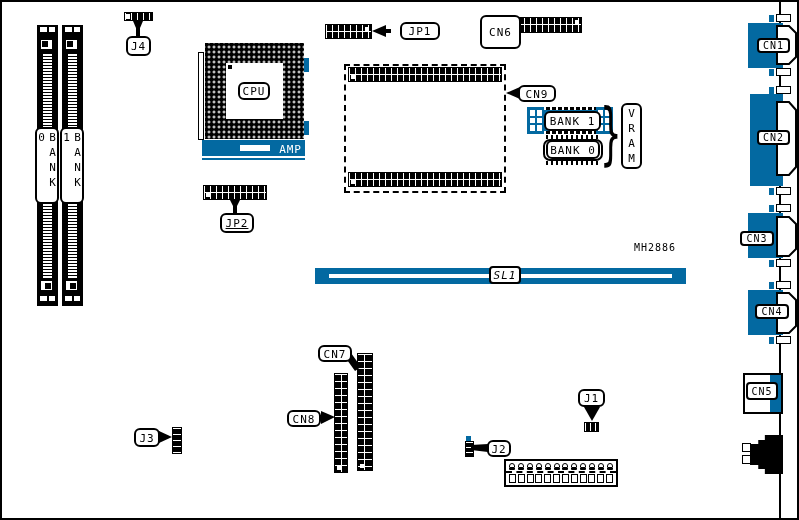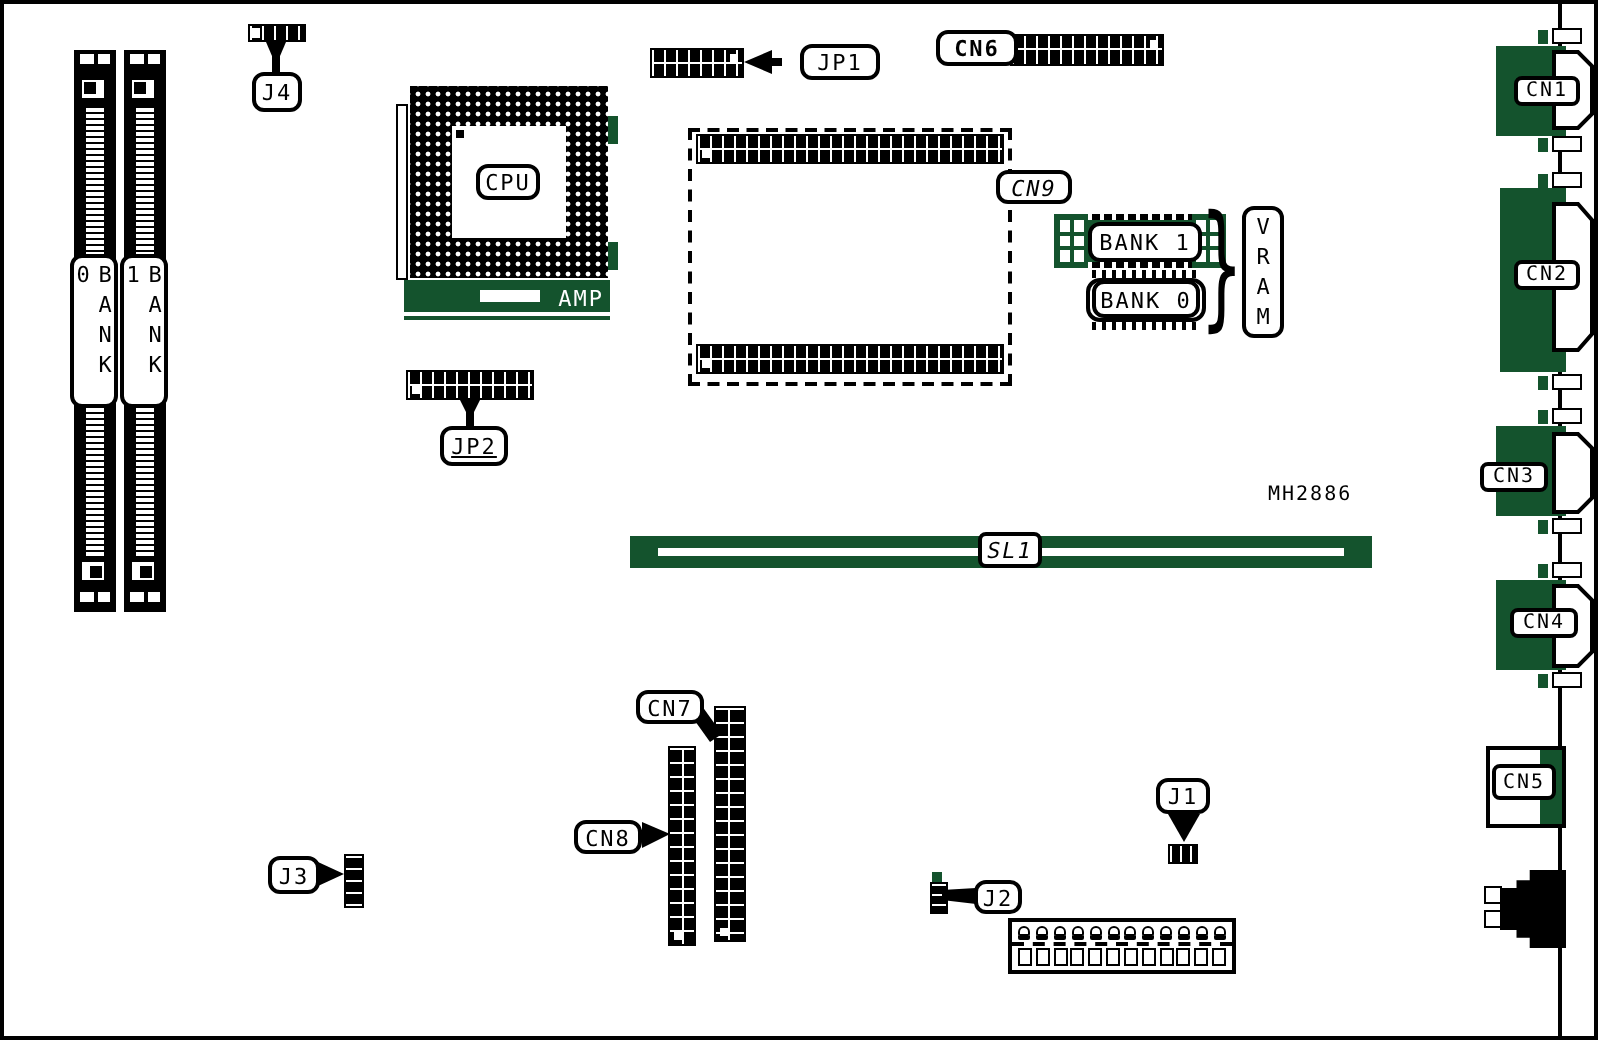--- a/index.html
+++ b/index.html
@@ -46,21 +46,21 @@
   .simm-latch::after { content:""; position:absolute; left:1px; top:1px; width:6px; height:6px; background:#000; }
   .simm-comb { position:absolute; left:6px; width:9px; background:repeating-linear-gradient(180deg,#000 0 1px,#fff 1px 3px); }
 
   
   .cpu-body {
     background-color:#000; z-index:1;
     background-image:radial-gradient(#fff 1px, transparent 1.4px);
     background-size:5px 5px; background-position:1.5px 1.5px;
   }
   .cpu-inner { background:#fff; z-index:2; }
-  .blk { background:#14532d; z-index:1; }
+  .blk { background:#0369a1; z-index:1; }
   .wht { background:#fff; border:1px solid #000; z-index:2; }
 
   
   .b1-ticks { position:absolute; left:17px; right:17px; height:3px; background:repeating-linear-gradient(90deg,#fff 0 2px,#000 2px 6px); }
   .b1-grid { position:absolute; top:2px; bottom:2px; width:14px; display:grid; grid-template-columns:1fr 1fr; gap:2px; padding:1px; box-sizing:border-box; }
   .b1-grid span { background:#fff; }
   .b0-teeth { position:absolute; left:3px; right:3px; height:4px; background:repeating-linear-gradient(90deg,#000 0 2px,#fff 2px 5px); }
 
   .brace { z-index:2; font-family:"DejaVu Sans", sans-serif; font-size:68px; line-height:64px; transform:scaleX(0.5); transform-origin:left top; }
 
@@ -140,30 +140,30 @@
   <div class="abs blk" style="left:202px;top:158px;width:103px;height:2px;"></div>
 
   <div class="abs hdr2" style="left:325px;top:24px;width:47px;height:15px;">
     <span class="pin1" style="right:2px;top:2px;"></span>
   </div>
   <div class="abs lbl" style="left:400px;top:22px;width:40px;height:18px;">JP1</div>
 
   <div class="abs hdr2" style="left:505px;top:17px;width:77px;height:16px;">
     <span class="pin1" style="right:2px;top:2px;"></span>
   </div>
-  <div class="abs lbl" style="left:468px;top:15px;width:41px;height:18px;font-weight:bold;">CN6</div>
+  <div class="abs lbl" style="left:480px;top:15px;width:41px;height:34px;">CN6</div>
 
   <div class="abs dash" style="left:344px;top:64px;width:162px;height:129px;"></div>
   <div class="abs hdr2" style="left:348px;top:67px;width:154px;height:15px;">
     <span class="pin1" style="left:2px;bottom:2px;"></span>
   </div>
   <div class="abs hdr2" style="left:348px;top:172px;width:154px;height:15px;">
     <span class="pin1" style="left:2px;bottom:2px;"></span>
   </div>
-  <div class="abs lbl" style="left:498px;top:85px;width:38px;height:17px;font-style:italic;">CN9</div>
+  <div class="abs lbl" style="left:518px;top:85px;width:38px;height:17px;">CN9</div>
 
   <div class="abs blk" style="left:527px;top:107px;width:86px;height:27px;">
     <div class="b1-ticks" style="top:0;"></div>
     <div class="b1-ticks" style="bottom:0;"></div>
     <div class="b1-grid" style="left:2px;">
         <span></span>
         <span></span>
         <span></span>
         <span></span>
         <span></span>

